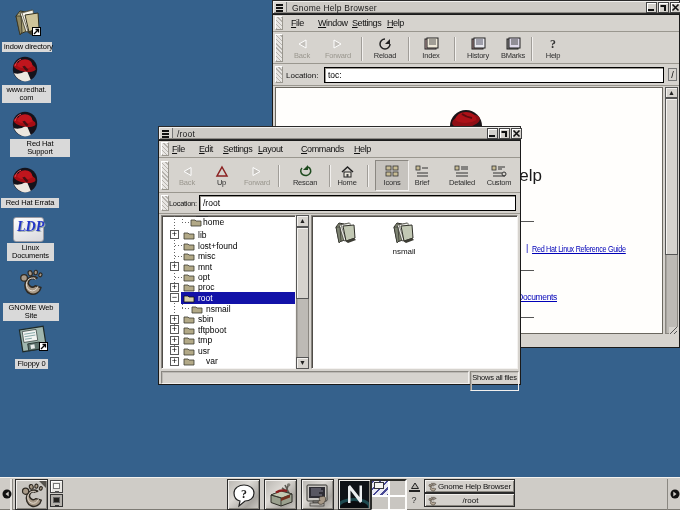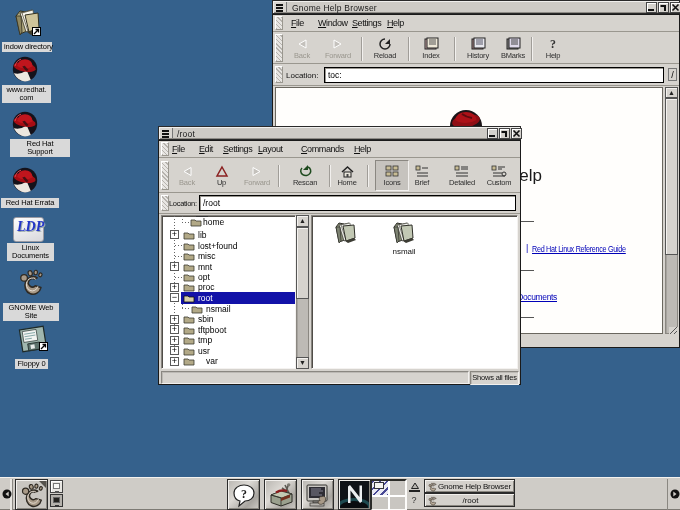--- a/index.html
+++ b/index.html
@@ -411,21 +411,21 @@
             <path d="M13 22l9-3 2 2-8 3z" fill="#3c3c34"></path>
           </g>
         </svg>
       <svg class="abs" style="left:78px;top:3px;" width="27" height="26" viewBox="0 0 27 26">
           <use href="#gfold1"></use>
         </svg>
       <div class="abs" style="left:62px;top:31px;width:60px;text-align:center;font-size:8px;color:#111;">nsmail</div>
     </div>
 
     <div class="abs" style="left:2px;top:230px;width:308px;height:13px;border:1px solid #8a8781;border-bottom-color:#f2f0ee;border-right-color:#f2f0ee;box-shadow:inset 1px 1px 0 #bcb9b4;"></div>
-    <div class="abs" style="left:311px;top:230px;width:49px;height:14px;border:1px solid #8a8781;border-bottom-color:#f2f0ee;border-right-color:#f2f0ee;box-shadow:inset 1px 1px 0 #bcb9b4;font-size:7.5px;letter-spacing:-0.2px;color:#111;text-align:center;line-height:11px;white-space:nowrap;overflow:hidden;">Shows all files</div>
+    <div class="abs" style="left:311px;top:230px;width:49px;height:20px;border:1px solid #8a8781;border-bottom-color:#f2f0ee;border-right-color:#f2f0ee;box-shadow:inset 1px 1px 0 #bcb9b4;font-size:7.5px;letter-spacing:-0.2px;color:#111;text-align:center;line-height:11px;white-space:nowrap;overflow:hidden;">Shows all files</div>
   </div>
 </div>
 
 <div class="abs" style="left:0;top:477px;width:680px;height:33px;background:#cfccc7;border-top:1px solid #f4f2ef;box-shadow:inset 0 -1px 0 #7d7a74;">
 
   <div class="abs" style="left:0;top:1px;width:13px;height:32px;border-right:1px solid #8a8781;box-shadow:inset -2px 0 0 #e8e6e2;">
     <svg class="abs" style="left:2px;top:10px;" width="10" height="10">
         <circle cx="5" cy="5" r="4.5" fill="#111"></circle>
         <path d="M6.7 2.5L3.5 5l3.2 2.5z" fill="#cfccc7"></path>
       </svg>

